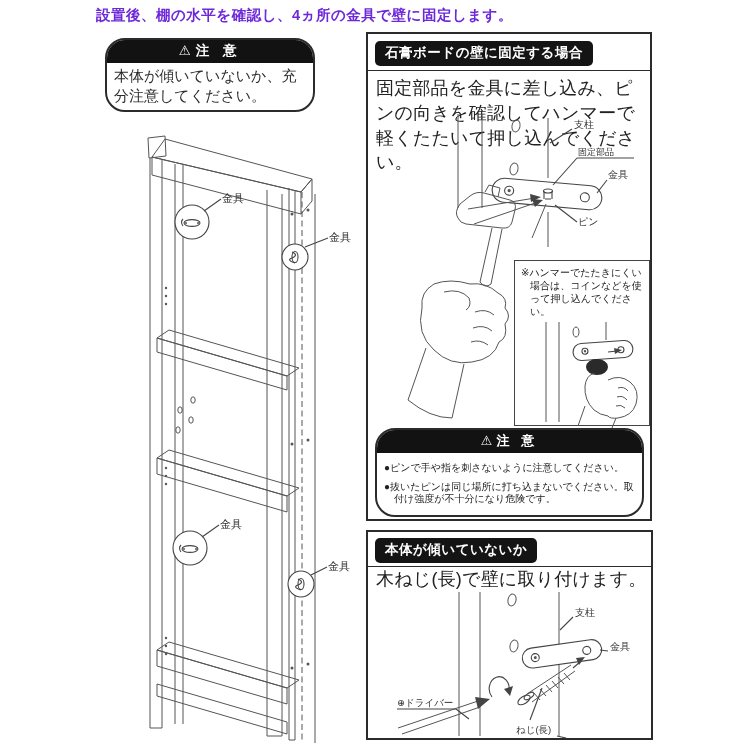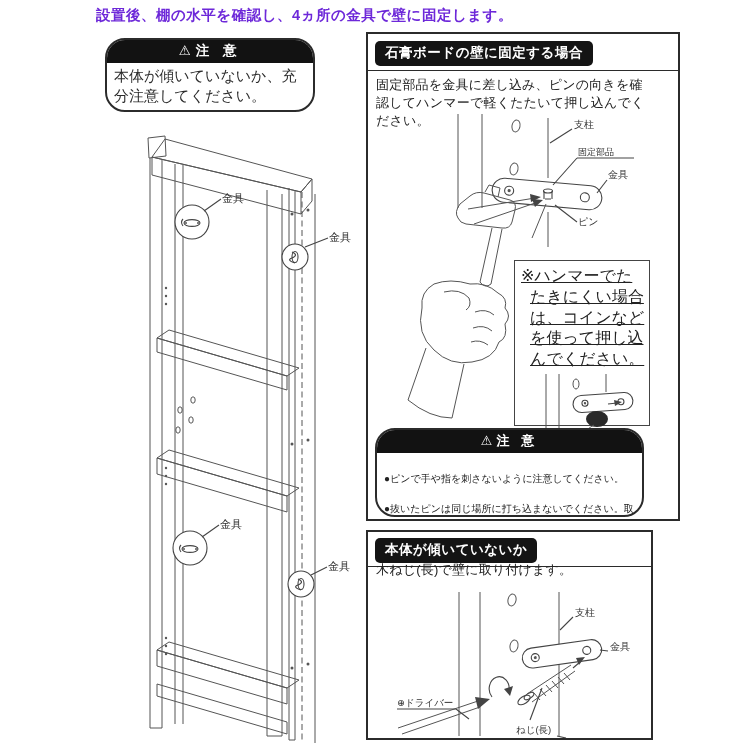--- a/index.html
+++ b/index.html
@@ -11,25 +11,25 @@
   .intro{left:96px;top:6px;font-size:14.5px;font-weight:600;letter-spacing:.5px;color:#6d28d9;}
   
   .round-box{border:2px solid #2b2b2b;border-radius:20px;background:#fff;overflow:hidden;box-sizing:border-box;}
   .round-box .rb-head{background:#121212;color:#fff;text-align:center;font-weight:bold;}
   .rb-body{padding:3px 7px;box-sizing:border-box;}
   
   .section-box{border:2px solid #2b2b2b;background:#fff;box-sizing:border-box;}
   .pill-head{position:absolute;background:#141414;color:#fff;font-weight:bold;font-size:13.5px;
     padding:3px 10px 4px 10px;border-radius:5px;letter-spacing:.5px;white-space:nowrap;}
   .sep{position:absolute;left:0;right:0;height:0;border-top:1.5px solid #2b2b2b;}
-  .body-text{position:absolute;font-size:13px;line-height:1.38;letter-spacing:.2px;color:#222;}
+  .body-text{position:absolute;font-size:18px;line-height:1.38;letter-spacing:.2px;color:#222;}
   .sub-box{position:absolute;border:1.2px solid #444;background:#fff;box-sizing:border-box;}
-  .note-text{font-size:16px;line-height:1.3;padding:5px 4px 0 6px;text-indent:-9px;padding-left:15px;color:#222;text-decoration:underline;}
+  .note-text{font-size:10px;line-height:1.3;padding:5px 4px 0 6px;text-indent:-9px;padding-left:15px;color:#222;}
   .bullets{font-size:10px;line-height:1.27;color:#222;}
-  .bullets div{text-indent:-10px;padding-left:10px;margin-top:17px;}
+  .bullets div{text-indent:-10px;padding-left:10px;margin-top:6px;}
   svg{display:block;}
   svg text{font-family:"Liberation Sans","DejaVu Sans",sans-serif;fill:#333;}
   .ln{stroke:#555;stroke-width:1;fill:none;}
   .ln2{stroke:#444;stroke-width:1.1;fill:none;}
   .lnw{stroke:#444;stroke-width:1.1;fill:#fff;}
   .dot{fill:#555;stroke:none;}
   .ah{fill:#444;stroke:none;}
 </style>
 </head>
 <body>
@@ -122,21 +122,21 @@
   </g>
   <g>
     <circle class="lnw" cx="166" cy="456" r="13"></circle>
     <ellipse class="ln2" cx="166" cy="456" rx="3" ry="5.5"></ellipse>
     <path class="ln2" d="M163,451 q7,3 0,6 q-6,2 3,5"></path>
     <path class="ln2" d="M176,447 L192,439"></path>
     <text x="193" y="442" font-size="11">金具</text>
   </g>
 </svg>
 
-<div class="abs section-box" style="left:366px;top:32px;width:314px;height:489px;">
+<div class="abs section-box" style="left:366px;top:32px;width:286px;height:489px;">
   <div class="pill-head" style="left:7px;top:7px;">石膏ボードの壁に固定する場合</div>
   <div class="sep" style="top:36px;"></div>
   <div class="body-text" style="left:8px;top:42px;width:271px;">固定部品を金具に差し込み、ピンの向きを確認してハンマーで軽くたたいて押し込んでください。</div>
 
   <svg class="abs" style="left:4px;top:78px;" width="279" height="318" viewBox="0 0 279 318">
     <g class="ln">
       <path d="M86,2 V96 M110,2 V96"></path>
       <path d="M176,6 V66 M176,100 V135"></path>
       <ellipse cx="144" cy="14" rx="4" ry="6" transform="rotate(12 144 14)"></ellipse>
       <ellipse cx="142" cy="57" rx="4" ry="6" transform="rotate(12 142 57)"></ellipse>
@@ -207,21 +207,21 @@
     <div class="rb-body bullets">
       <div>●ピンで手や指を刺さないように注意してください。</div>
       <div>●抜いたピンは同じ場所に打ち込まないでください。取付け強度が不十分になり危険です。</div>
     </div>
   </div>
 </div>
 
 <div class="abs section-box" style="left:366px;top:530px;width:287px;height:210px;">
   <div class="pill-head" style="left:7px;top:6px;">本体が傾いていないか</div>
   <div class="sep" style="top:34px;"></div>
-  <div class="body-text" style="left:8px;top:29px;width:271px;">木ねじ(長)で壁に取り付けます。</div>
+  <div class="body-text" style="left:8px;top:35px;width:271px;">木ねじ(長)で壁に取り付けます。</div>
 
   <svg class="abs" style="left:6px;top:58px;" width="278" height="148" viewBox="0 0 278 148">
     <g class="ln">
       <path d="M85,2 V146 M106,2 V146 M185,2 V146"></path>
       <ellipse cx="138" cy="10" rx="4" ry="6" transform="rotate(12 138 10)"></ellipse>
       <ellipse cx="140" cy="56" rx="4" ry="6" transform="rotate(12 140 56)"></ellipse>
     </g>
     <g>
       <g transform="rotate(-8 187 64)">
         <rect class="lnw" x="148" y="54" width="80" height="20" rx="10"></rect>

